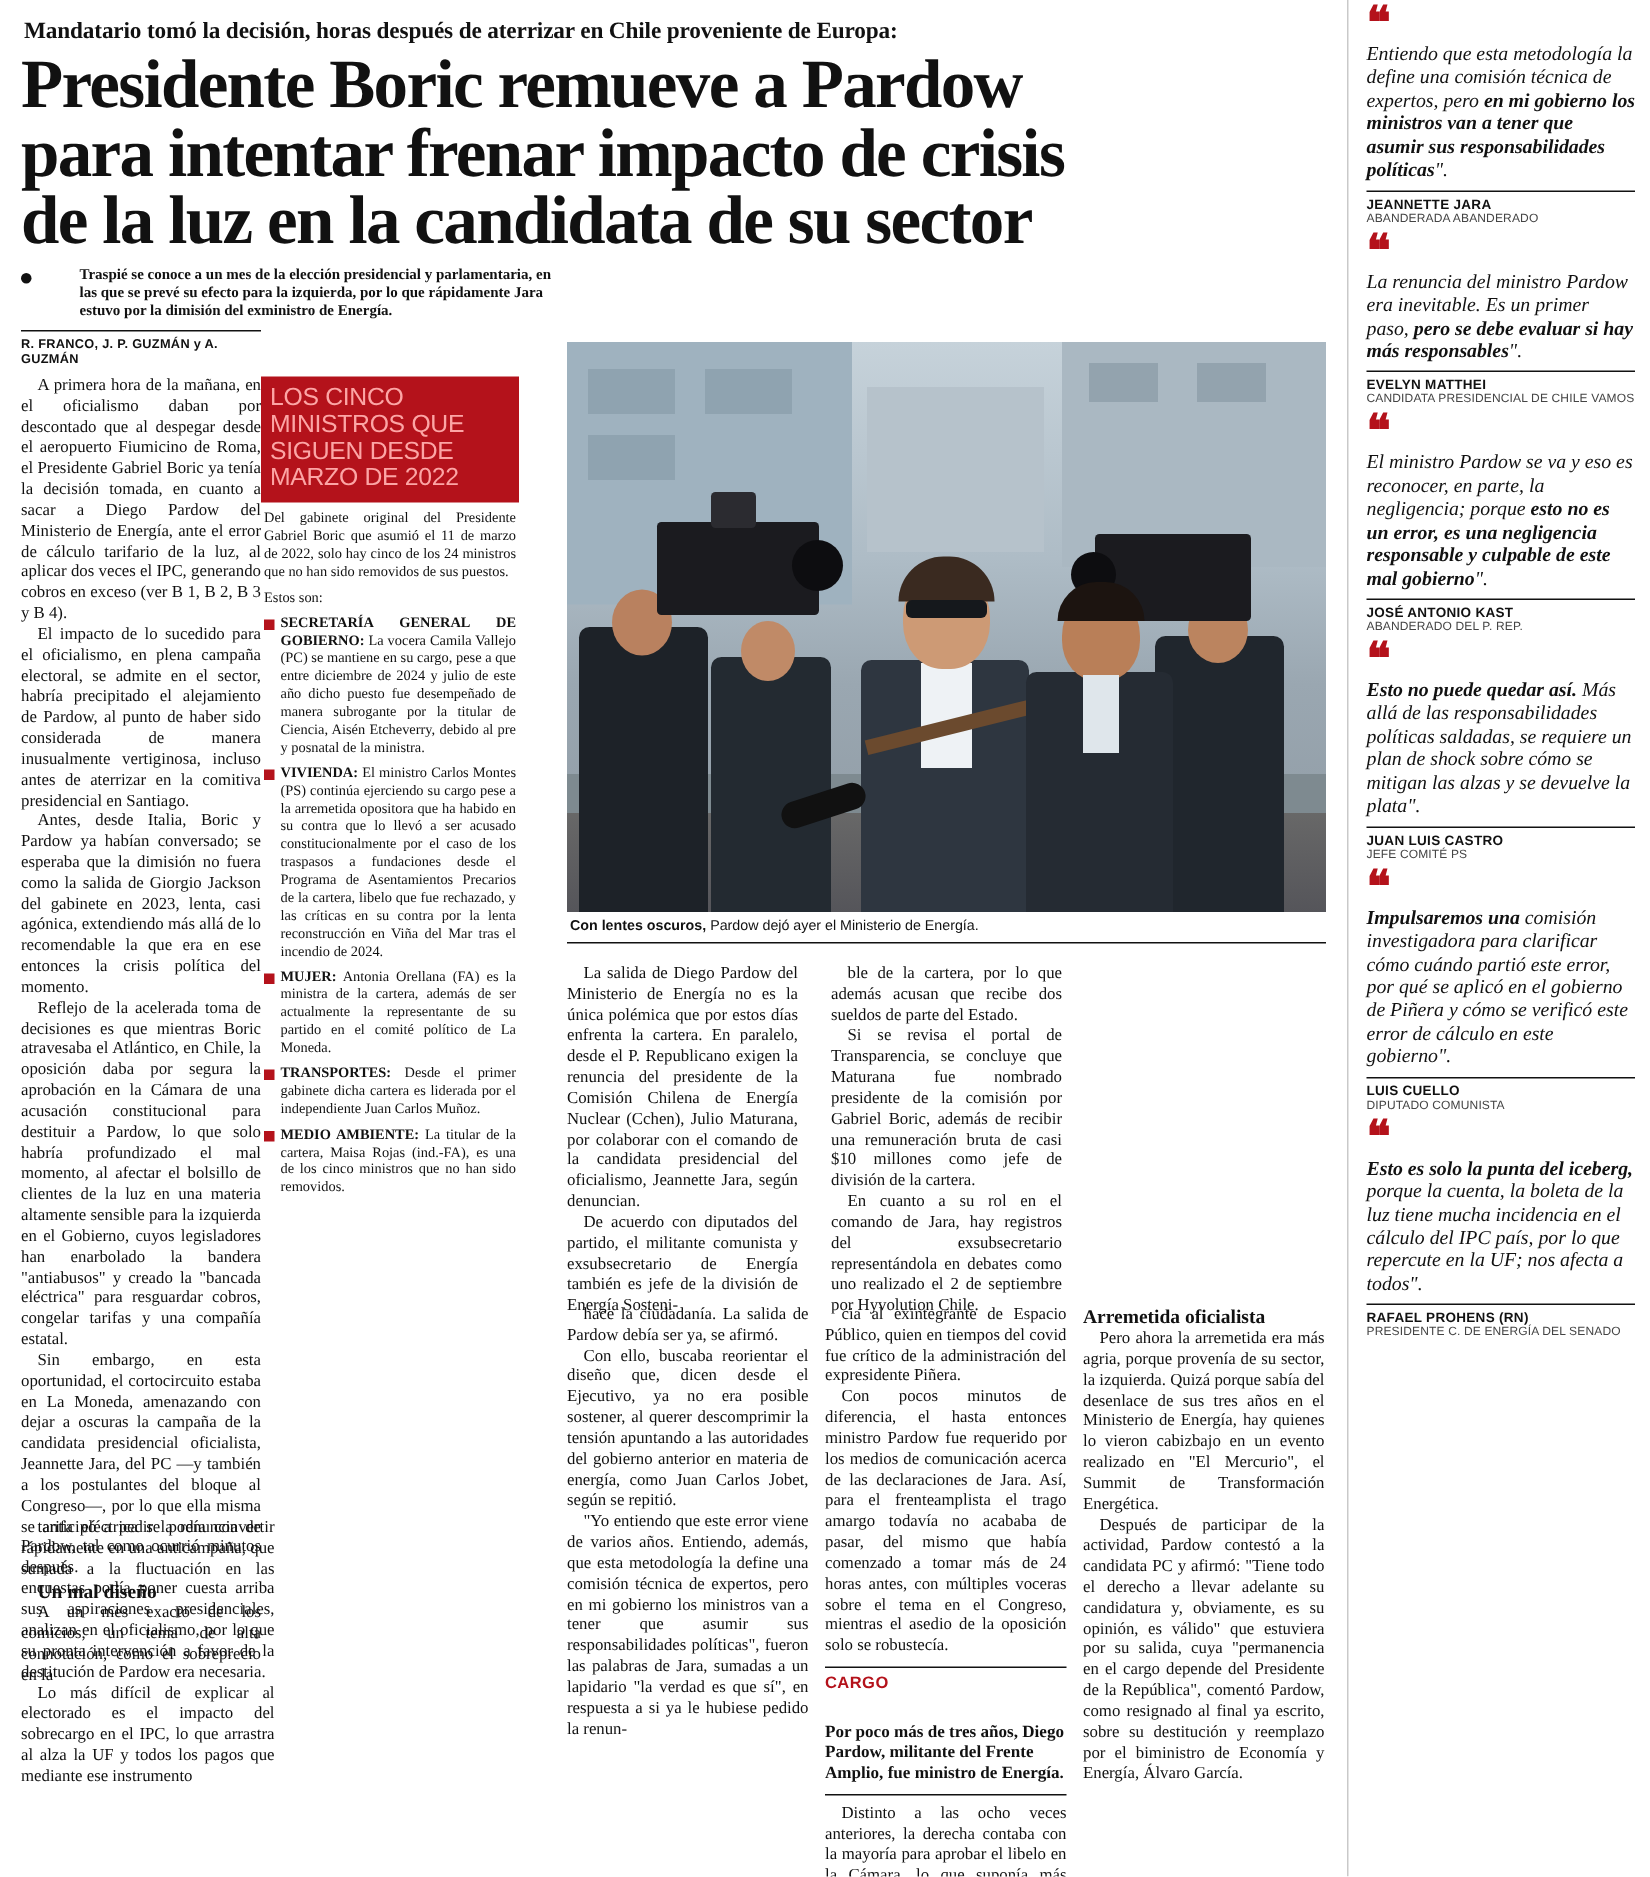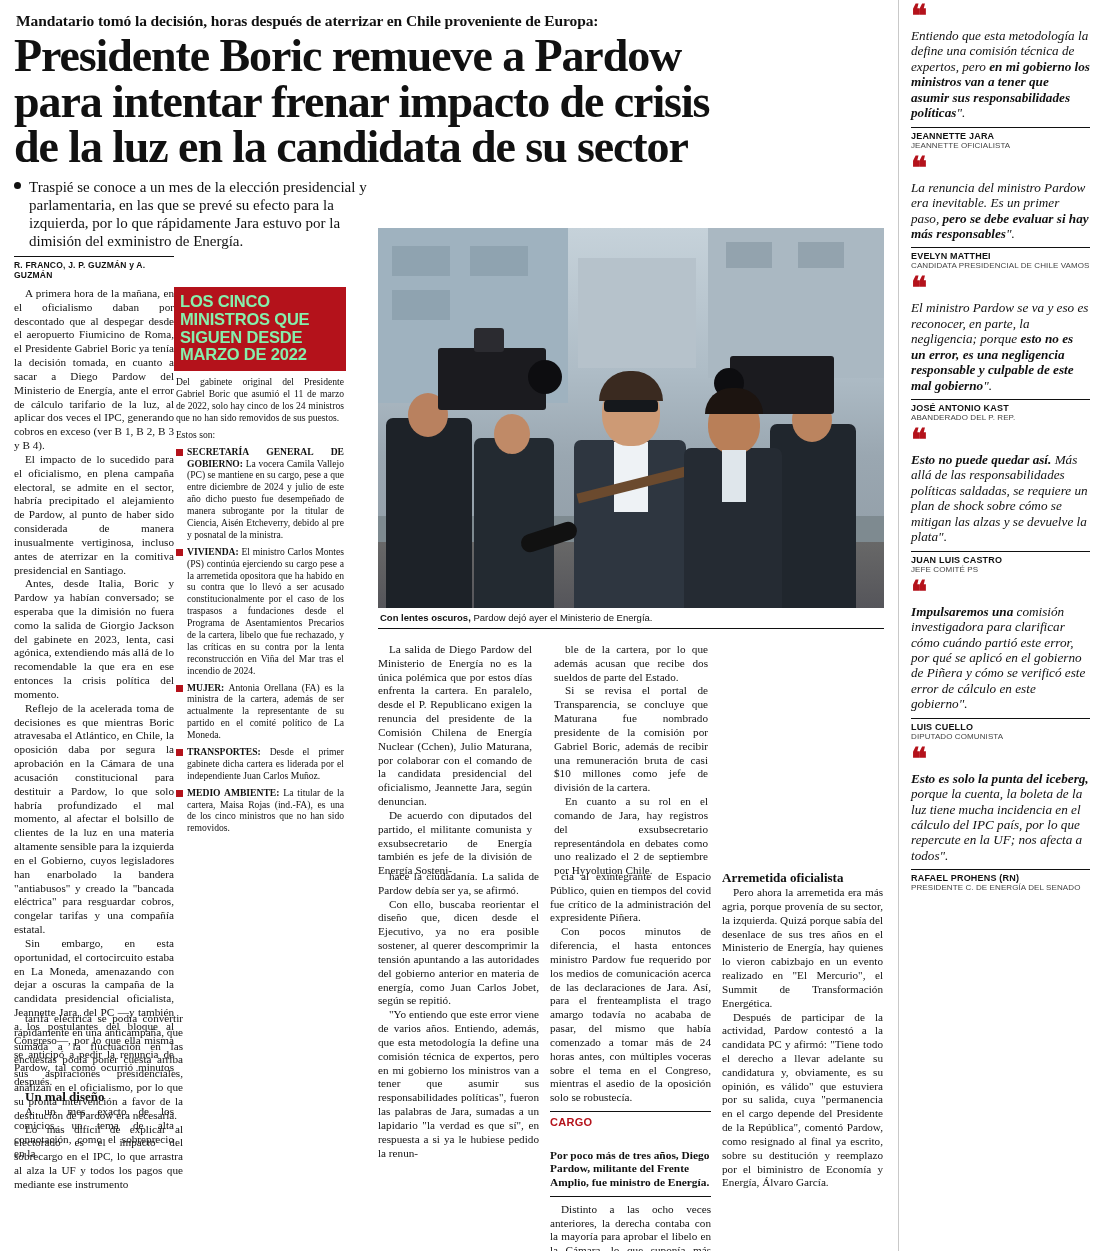--- a/index.html
+++ b/index.html
@@ -25,21 +25,21 @@
     font-family:"Liberation Serif", serif;
     font-weight:bold; font-size:46px; line-height:0.99;
     letter-spacing:-1.1px; margin:0 0 8px 0;
   }
   .headline div { white-space:nowrap; }
 
   .lead-wrap { display:flex; gap:8px; margin:8px 0 6px 0; width:360px; }
   .lead-bullet { width:10px; padding-top:4px; }
   .lead-bullet span { display:block; width:7px; height:7px; border-radius:50%; background:#111; }
   .lead {
-    font-size:15px; line-height:1.2; font-weight:normal;
+    font-size:10px; line-height:1.2; font-weight:bold;margin-left:24px;
   }
 
   .byline {
     font-family:"Liberation Sans", sans-serif;
     font-size:8.5px; font-weight:bold; letter-spacing:0.2px;
     border-top:1px solid #111; padding-top:3px; margin-top:6px;
     width:160px;
   }
 
   
@@ -53,23 +53,23 @@
   
   .cols { display:flex; }
   .col1 { width:160px; }
   .col2 { width:172px; }
 
   
   .box {
     width:172px; background:#fff;
   }
   .box-title {
-    background:#b4121b; color:#86efac;
-    font-family:"Liberation Sans", sans-serif;
-    font-weight:bold; font-size:16.5px; line-height:1.08;
+    background:#b4121b; color:#fca5a5;
+    font-family:"Liberation Sans", sans-serif;
+    font-weight:normal; font-size:16.5px; line-height:1.08;
     padding:6px 6px 7px 6px; letter-spacing:-0.2px;
   }
   .box-body { font-size:9.6px; line-height:1.24; text-align:justify; padding:5px 2px 0 2px; }
   .box-body p { margin:0 0 5px 0; }
   .box-item { display:flex; gap:4px; margin-bottom:5px; }
   .box-sq { width:7px; height:7px; background:#b4121b; margin-top:3px; flex:0 0 7px; }
   .box-item .txt { font-size:9.6px; line-height:1.24; text-align:justify; }
   .box-item b { font-weight:bold; }
 
   
@@ -307,21 +307,21 @@
     </div>
 
   </div>
 
   <div class="rail">
 
     <div class="quote">
       <span class="qmark">❝</span>
       <div class="qtext"><span>Entiendo que esta metodología la define una comisión técnica de expertos, pero </span><b>en mi gobierno los ministros van a tener que asumir sus responsabilidades políticas</b><span>".</span></div>
       <div class="qname">JEANNETTE JARA</div>
-      <div class="qrole">JEANNETTE OFICIALISTA</div>
+      <div class="qrole">ABANDERADA ABANDERADO</div>
     </div>
 
     <div class="quote">
       <span class="qmark">❝</span>
       <div class="qtext"><span>La renuncia del ministro Pardow era inevitable. Es un primer paso, </span><b>pero se debe evaluar si hay más responsables</b><span>".</span></div>
       <div class="qname">EVELYN MATTHEI</div>
       <div class="qrole">CANDIDATA PRESIDENCIAL DE CHILE VAMOS</div>
     </div>
 
     <div class="quote">

